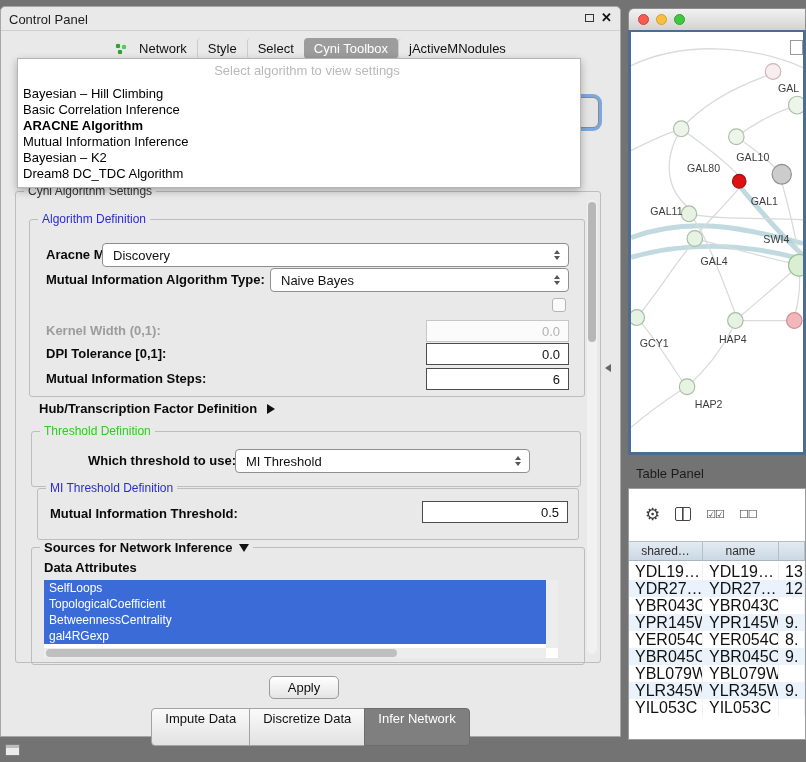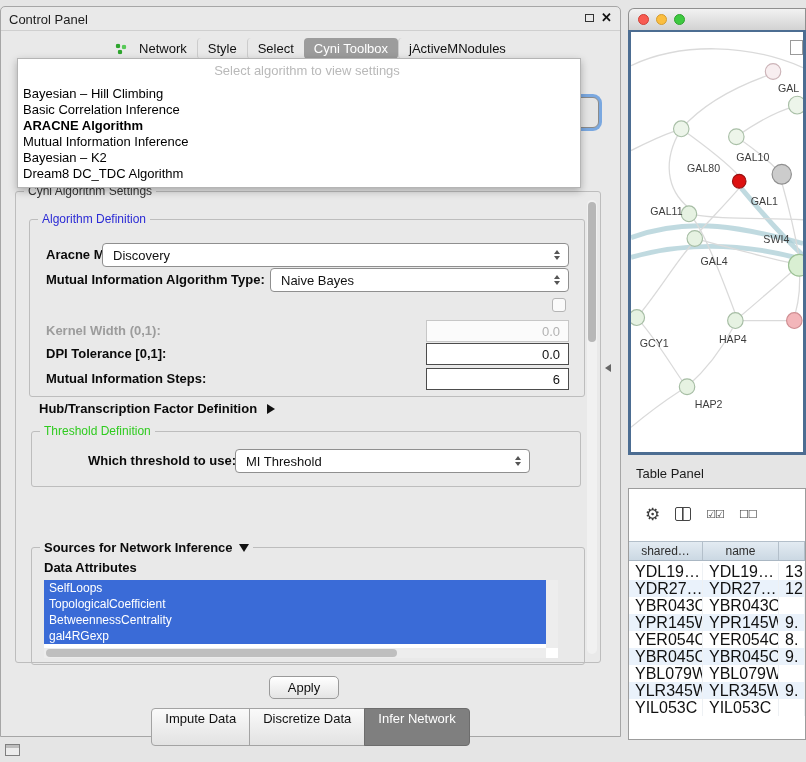--- a/index.html
+++ b/index.html
@@ -1,17 +1,17 @@
 <!DOCTYPE html>
 <html><head>
 <meta charset="utf-8">
 <style>
   * { box-sizing: border-box; }
   body { margin:0; font-family:"Liberation Sans", sans-serif; }
-  .stage { position:relative; width:806px; height:762px; background:#e5e5e5; overflow:hidden; }
+  .stage { position:relative; width:806px; height:762px; background:#737373; overflow:hidden; }
 
   
   .cp { position:absolute; left:0; top:6px; width:621px; height:731px;
         background:#e9e9e9; border:1px solid #a6a6a6; border-radius:5px 5px 0 0; }
   .cp-titlebar { position:absolute; top:0; left:0; right:0; height:24px;
         border-bottom:1px solid #cfcfcf; }
   .cp-title { position:absolute; left:8px; top:5px; font-size:13px; color:#1c1c1c; }
   .win-controls { position:absolute; right:8px; top:4px; display:flex; gap:7px; align-items:center; }
   .float-btn { width:9px; height:8px; border:1.5px solid #333; display:inline-block; }
   .close-btn { font-size:13px; font-weight:bold; color:#111; line-height:14px; }
@@ -255,20 +255,27 @@
       <span class="lbl" style="left:56px; top:21px">Which threshold to use:</span>
       <div class="combo" style="left:203px; top:17px; width:295px">
         <span class="val">MI Threshold</span>
         <span class="stepper">
           <span class="tri-up"></span>
             <span class="tri-down"></span>
         </span>
       </div>
     </div>
 
+    <div class="group mithr-group">
+      <span class="legend blue">MI Threshold Definition</span>
+      <span class="lbl" style="left:12px; top:17px">Mutual Information Threshold:</span>
+      <div class="field" style="left:384px; top:12px; width:146px">
+        <span>0.5</span>
+      </div>
+    </div>
 
     <div class="group src-group">
       <span class="legend" style="color:#0a0a0a; font-weight:bold; font-size:13px">
         <span>Sources for Network Inference</span>
         <span class="tri-downbig"></span>
       </span>
       <span class="lbl" style="left:12px; top:12px">Data Attributes</span>
       <div class="attr-list">
         <div class="attr-item sel">SelfLoops</div>
           <div class="attr-item sel">TopologicalCoefficient</div>

